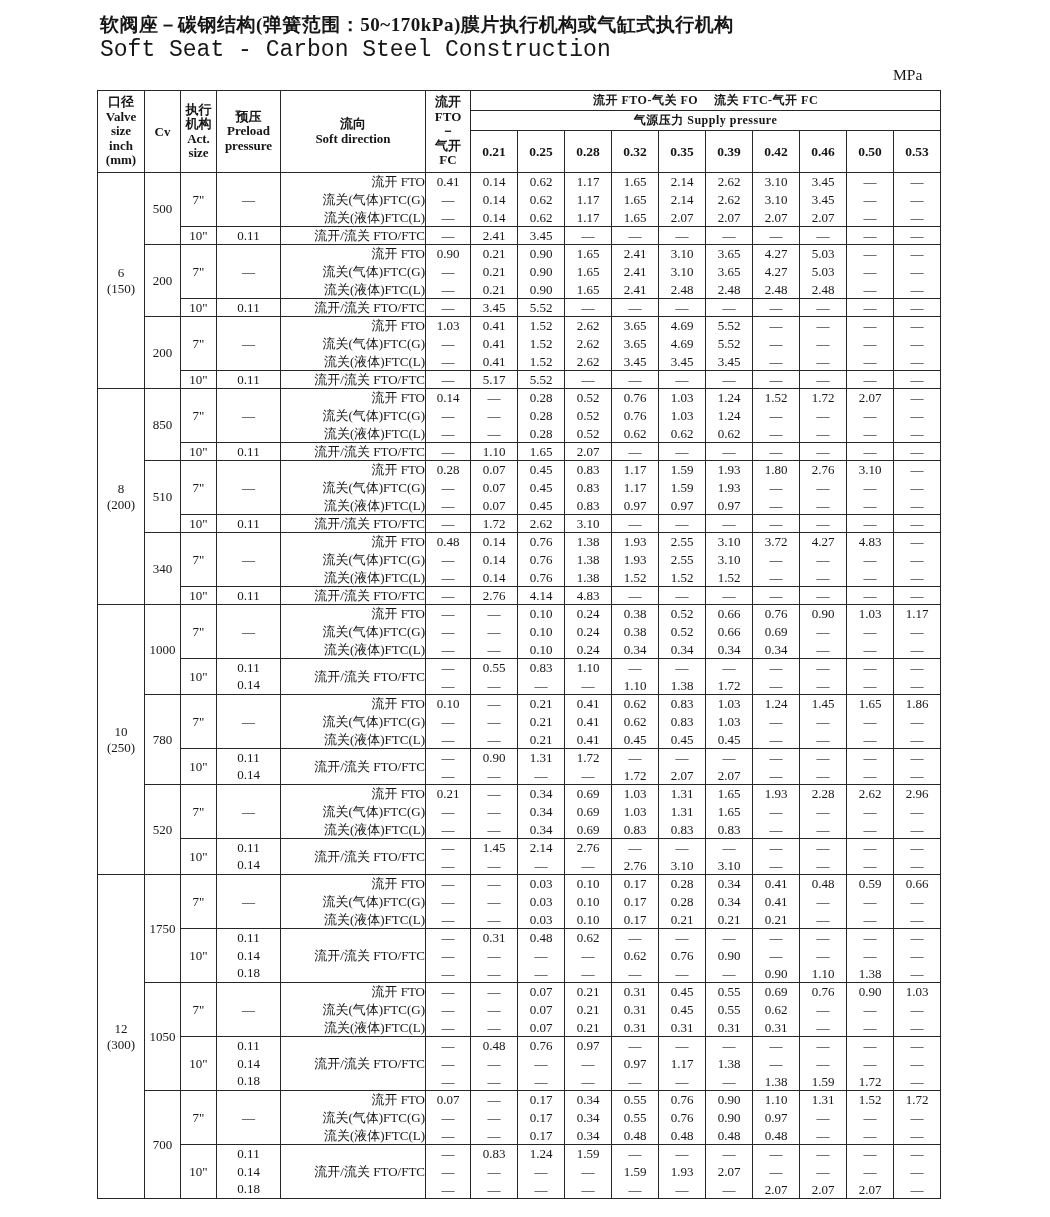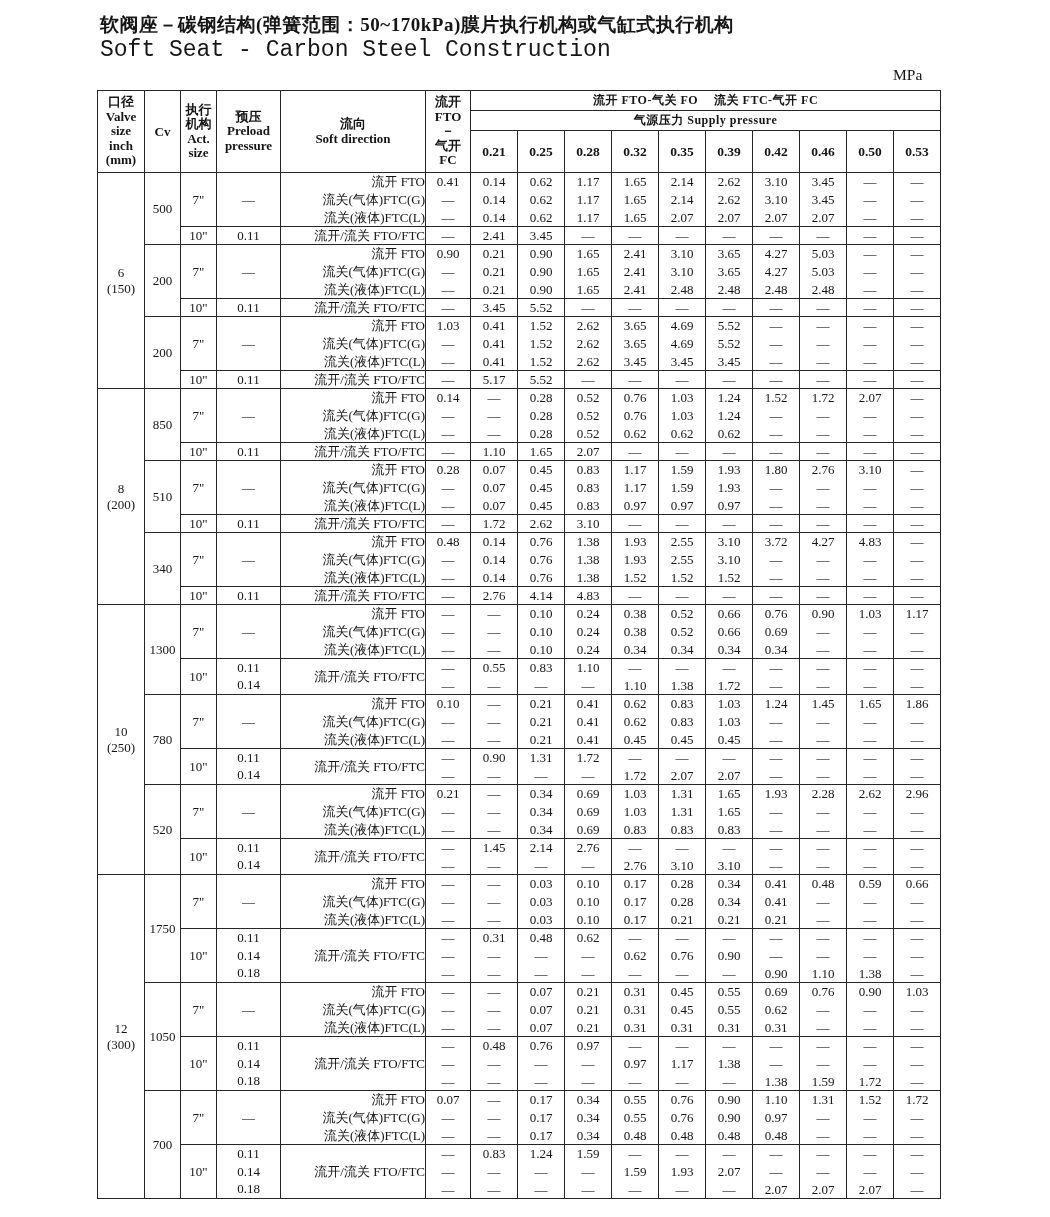--- a/index.html
+++ b/index.html
@@ -466,21 +466,21 @@
           <td class="c-val">—</td>
           <td class="c-val">—</td>
           <td class="c-val">—</td>
           <td class="c-val">—</td>
           <td class="c-val">—</td>
           <td class="c-val">—</td>
         </tr>
         <tr class="group-start">
           <td class="c-size" rowspan="15">10
 (250)</td>
-          <td class="c-cv" rowspan="5">1300</td>
+          <td class="c-cv" rowspan="5">1000</td>
           <td class="c-act" rowspan="3">7"</td>
           <td class="c-preload" rowspan="3">—</td>
           <td class="c-flow">流开 FTO</td>
           <td class="c-val">—</td>
           <td class="c-val">—</td>
           <td class="c-val">0.10</td>
           <td class="c-val">0.24</td>
           <td class="c-val">0.38</td>
           <td class="c-val">0.52</td>
           <td class="c-val">0.66</td>

